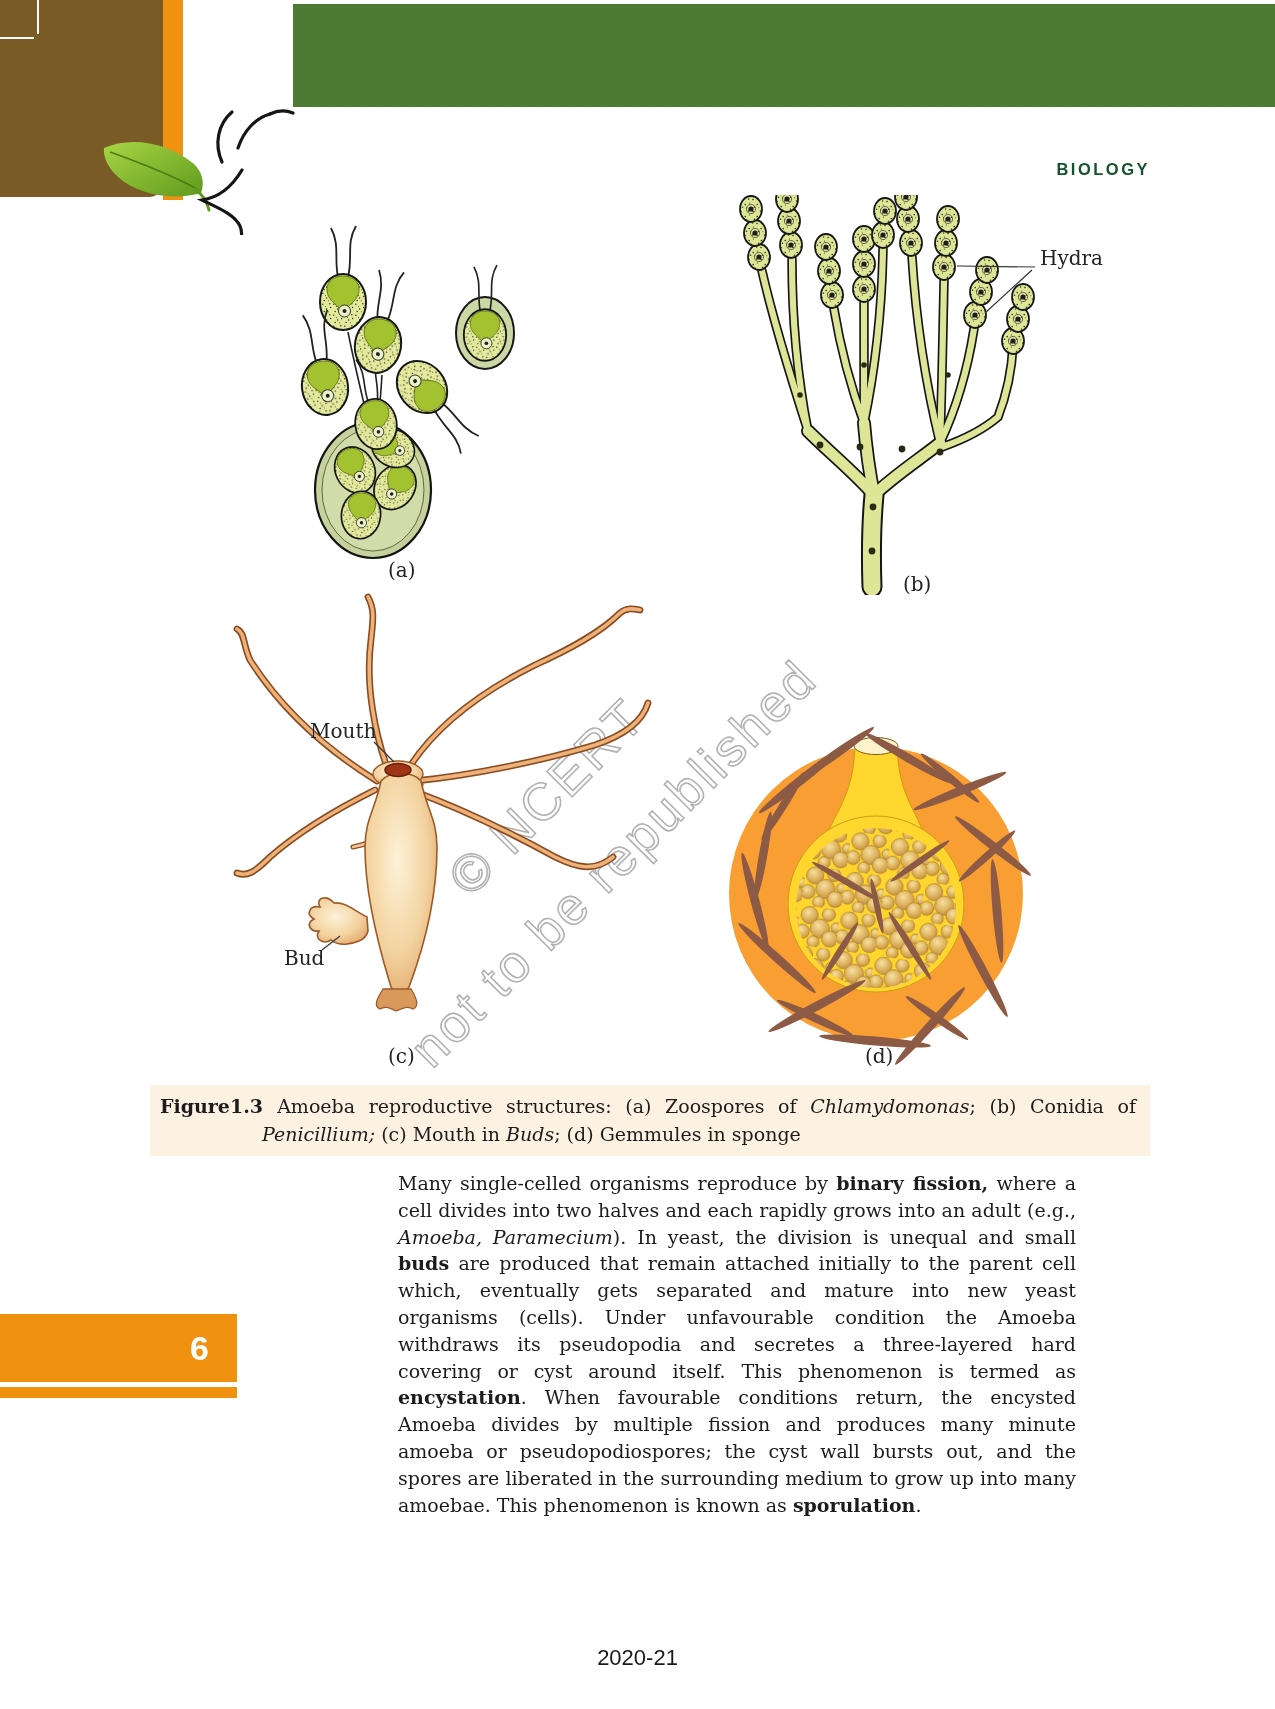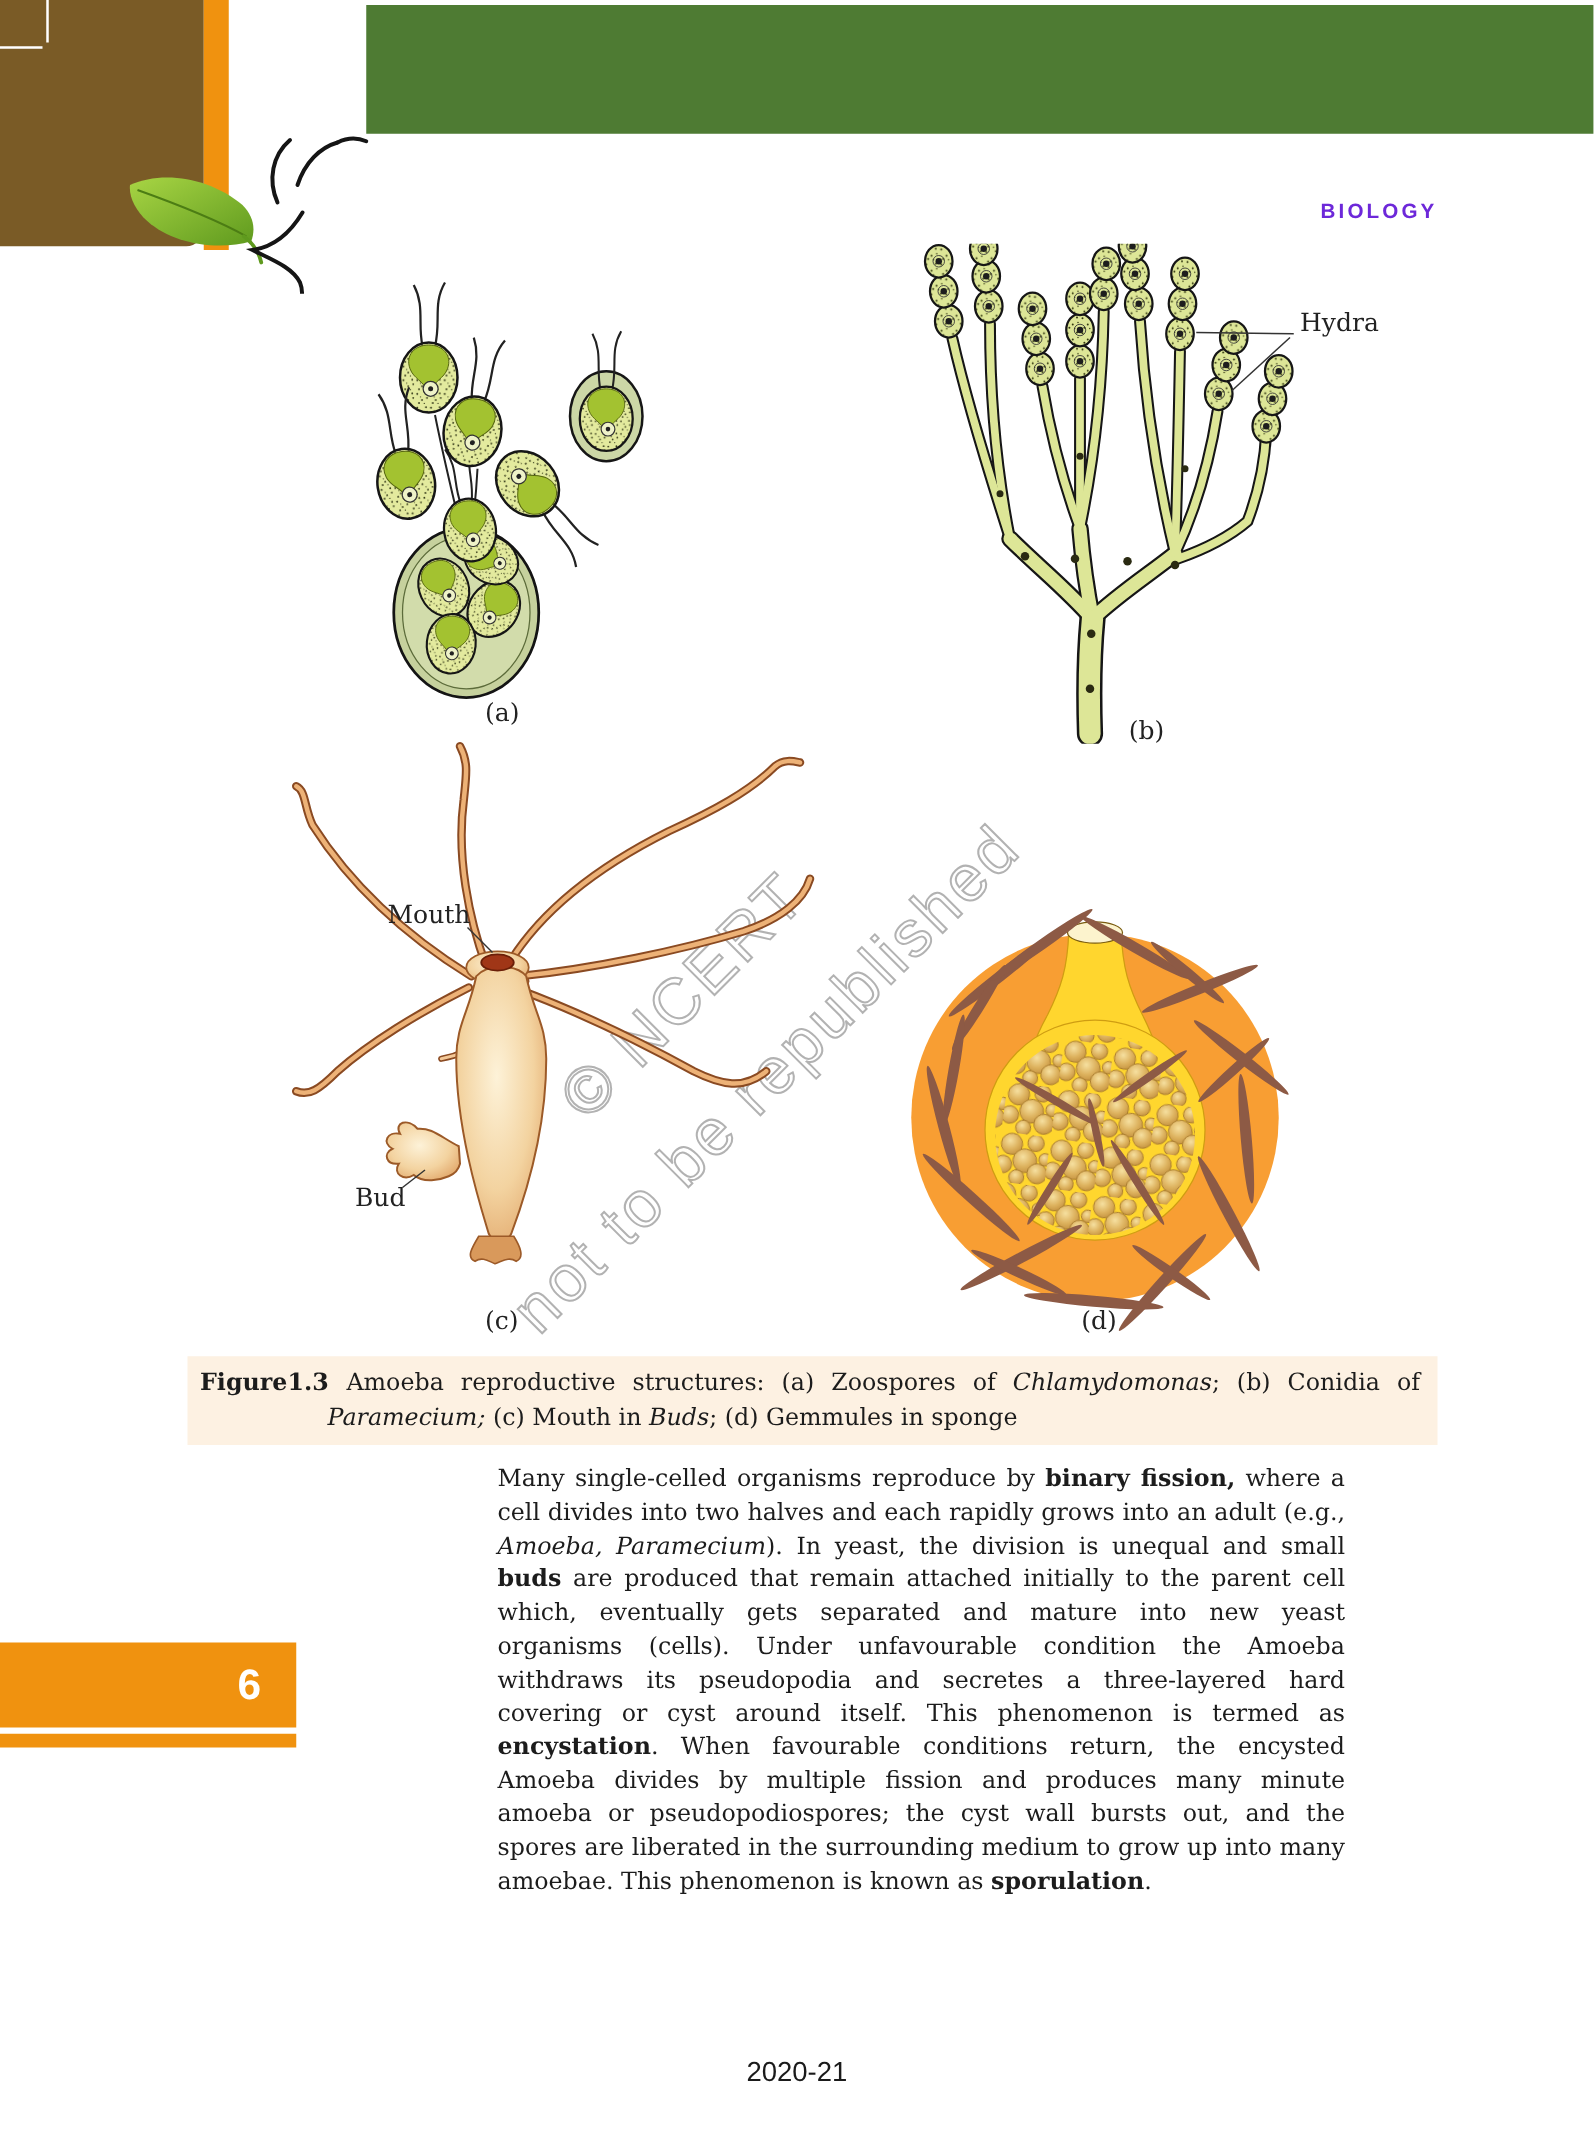--- a/index.html
+++ b/index.html
@@ -10,21 +10,21 @@
   .brown-block{position:absolute;left:0;top:0;width:163px;height:197px;
                background:var(--c-sidebar-brown,#7a5b26);border-bottom-right-radius:14px;}
   .crop-v{position:absolute;left:37px;top:0;width:2px;height:34px;background:#fff;}
   .crop-h{position:absolute;left:0;top:37px;width:34px;height:2px;background:#fff;}
   .orange-stripe{position:absolute;left:163px;top:0;width:20px;height:200px;
                  background:var(--c-accent-orange,#f0920f);}
   .green-band{position:absolute;left:293px;top:4px;width:982px;height:103px;
               background:var(--c-header-green,#4e7b33);}
   .brand{position:absolute;left:1000px;top:160px;width:150px;text-align:right;
          font-family:"Liberation Sans",sans-serif;font-size:16.5px;font-weight:bold;
-         letter-spacing:2.5px;color:#6d28d9;}
+         letter-spacing:2.5px;color:#14532d;}
 
   
   .watermark{position:absolute;left:260px;top:580px;width:640px;height:500px;z-index:1;
              display:flex;flex-direction:column;align-items:center;justify-content:center;
              gap:34px;transform:rotate(-45deg);pointer-events:none;}
   .watermark span{font-family:"Liberation Sans",sans-serif;font-size:52px;letter-spacing:3px;
              color:transparent;-webkit-text-stroke:1.6px rgba(145,145,145,.7);white-space:nowrap;}
 
   
   .fig{position:absolute;z-index:2;}
@@ -357,21 +357,21 @@
   <div class="annot" style="left:1040px;top:246px">Hydra</div>
   <div class="annot" style="left:310px;top:719px">Mouth</div>
   <div class="annot" style="left:284px;top:946px">Bud</div>
 
   <div class="panel-label" style="left:388px;top:558px">(a)</div>
   <div class="panel-label" style="left:903px;top:572px">(b)</div>
   <div class="panel-label" style="left:388px;top:1044px">(c)</div>
   <div class="panel-label" style="left:865px;top:1044px">(d)</div>
 
   <div class="caption-box">
-    <p class="hang"><b>Figure1.3 </b><span>Amoeba reproductive structures: (a) Zoospores of </span><i>Chlamydomonas</i><span>; (b) Conidia of </span><i>Paramecium;</i><span> (c) Mouth in </span><i>Buds</i><span>; (d) Gemmules in sponge</span></p>
+    <p class="hang"><b>Figure1.3 </b><span>Amoeba reproductive structures: (a) Zoospores of </span><i>Chlamydomonas</i><span>; (b) Conidia of </span><i>Penicillium;</i><span> (c) Mouth in </span><i>Buds</i><span>; (d) Gemmules in sponge</span></p>
   </div>
 
   <div class="bodytext"><span>Many single-celled organisms reproduce by </span><b>binary fission,</b><span> where a cell divides into two halves and each rapidly grows into an adult (e.g., </span><i>Amoeba, Paramecium</i><span>). In yeast, the division is unequal and small </span><b>buds</b><span> are produced that remain attached initially to the parent cell which, eventually gets separated and mature into new yeast organisms (cells). Under unfavourable condition the Amoeba withdraws its pseudopodia and secretes a three-layered hard covering or cyst around itself. This phenomenon is termed as </span><b>encystation</b><span>. When favourable conditions return, the encysted Amoeba divides by multiple fission and produces many minute amoeba or pseudopodiospores; the cyst wall bursts out, and the spores are liberated in the surrounding medium to grow up into many amoebae. This phenomenon is known as </span><b>sporulation</b><span>.</span></div>
 
   <div class="pagenum-box">
     <span>6</span>
   </div>
   <div class="footer-strip"></div>
   <div class="edition">2020-21</div>
 

